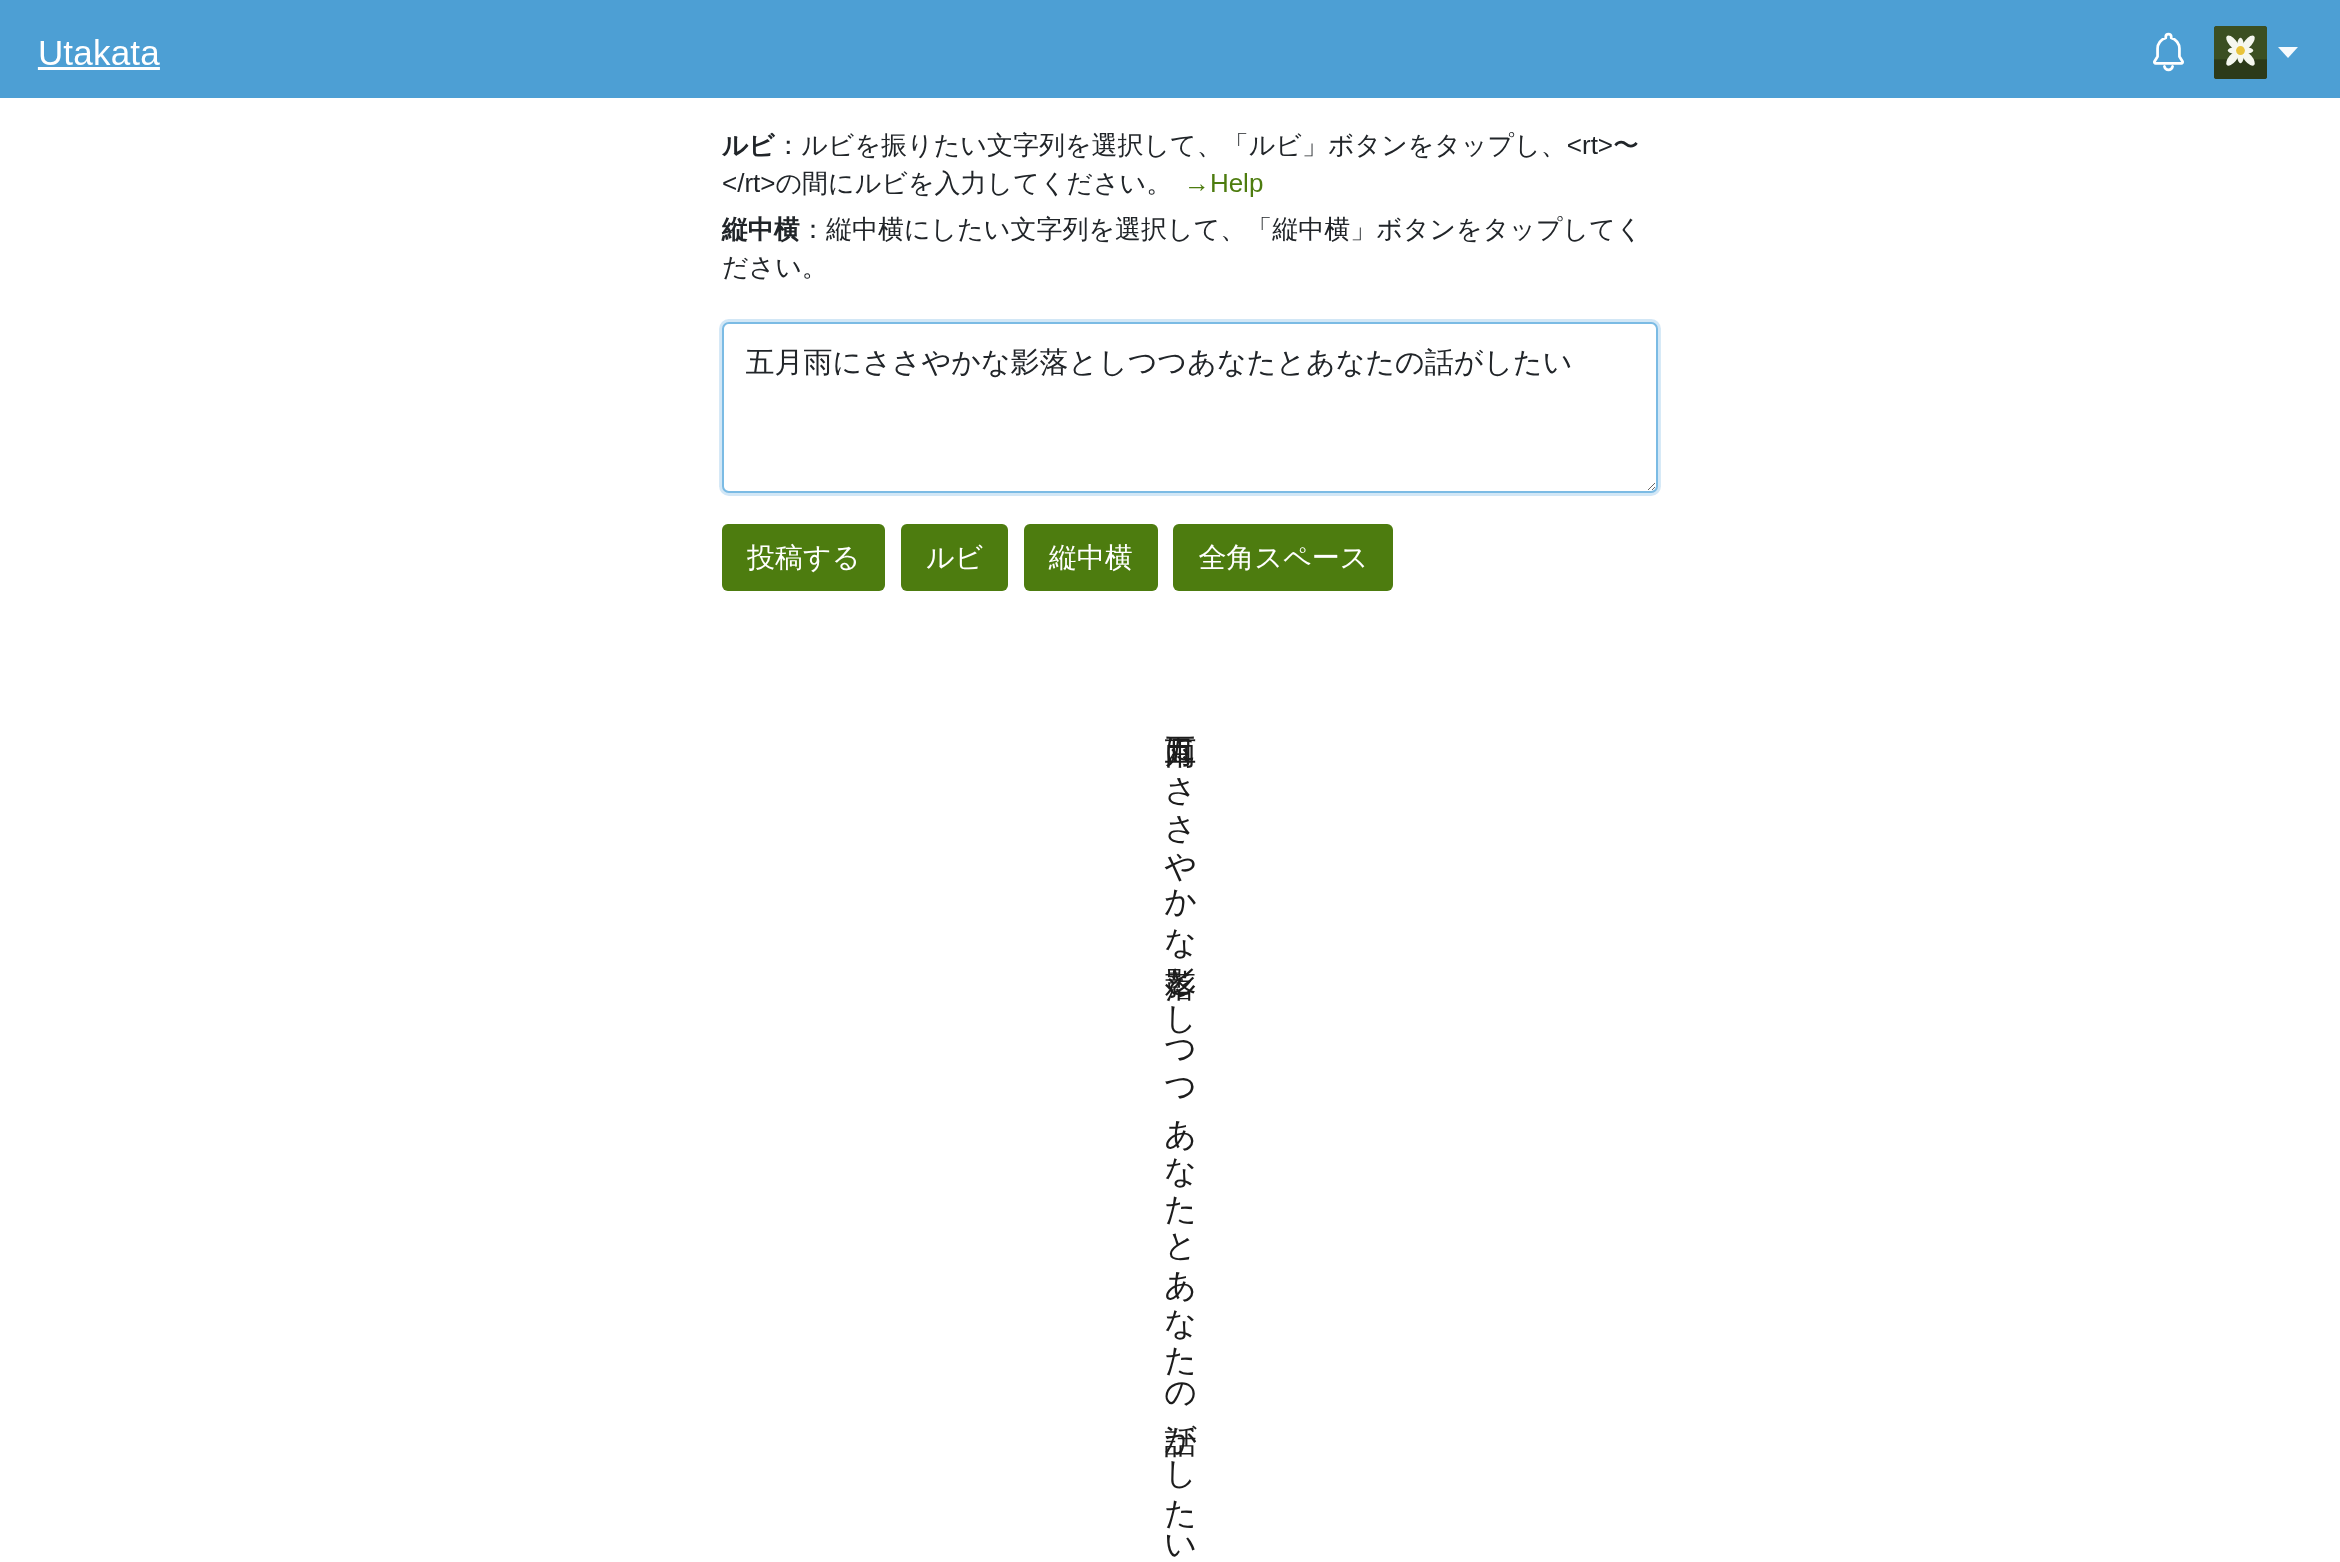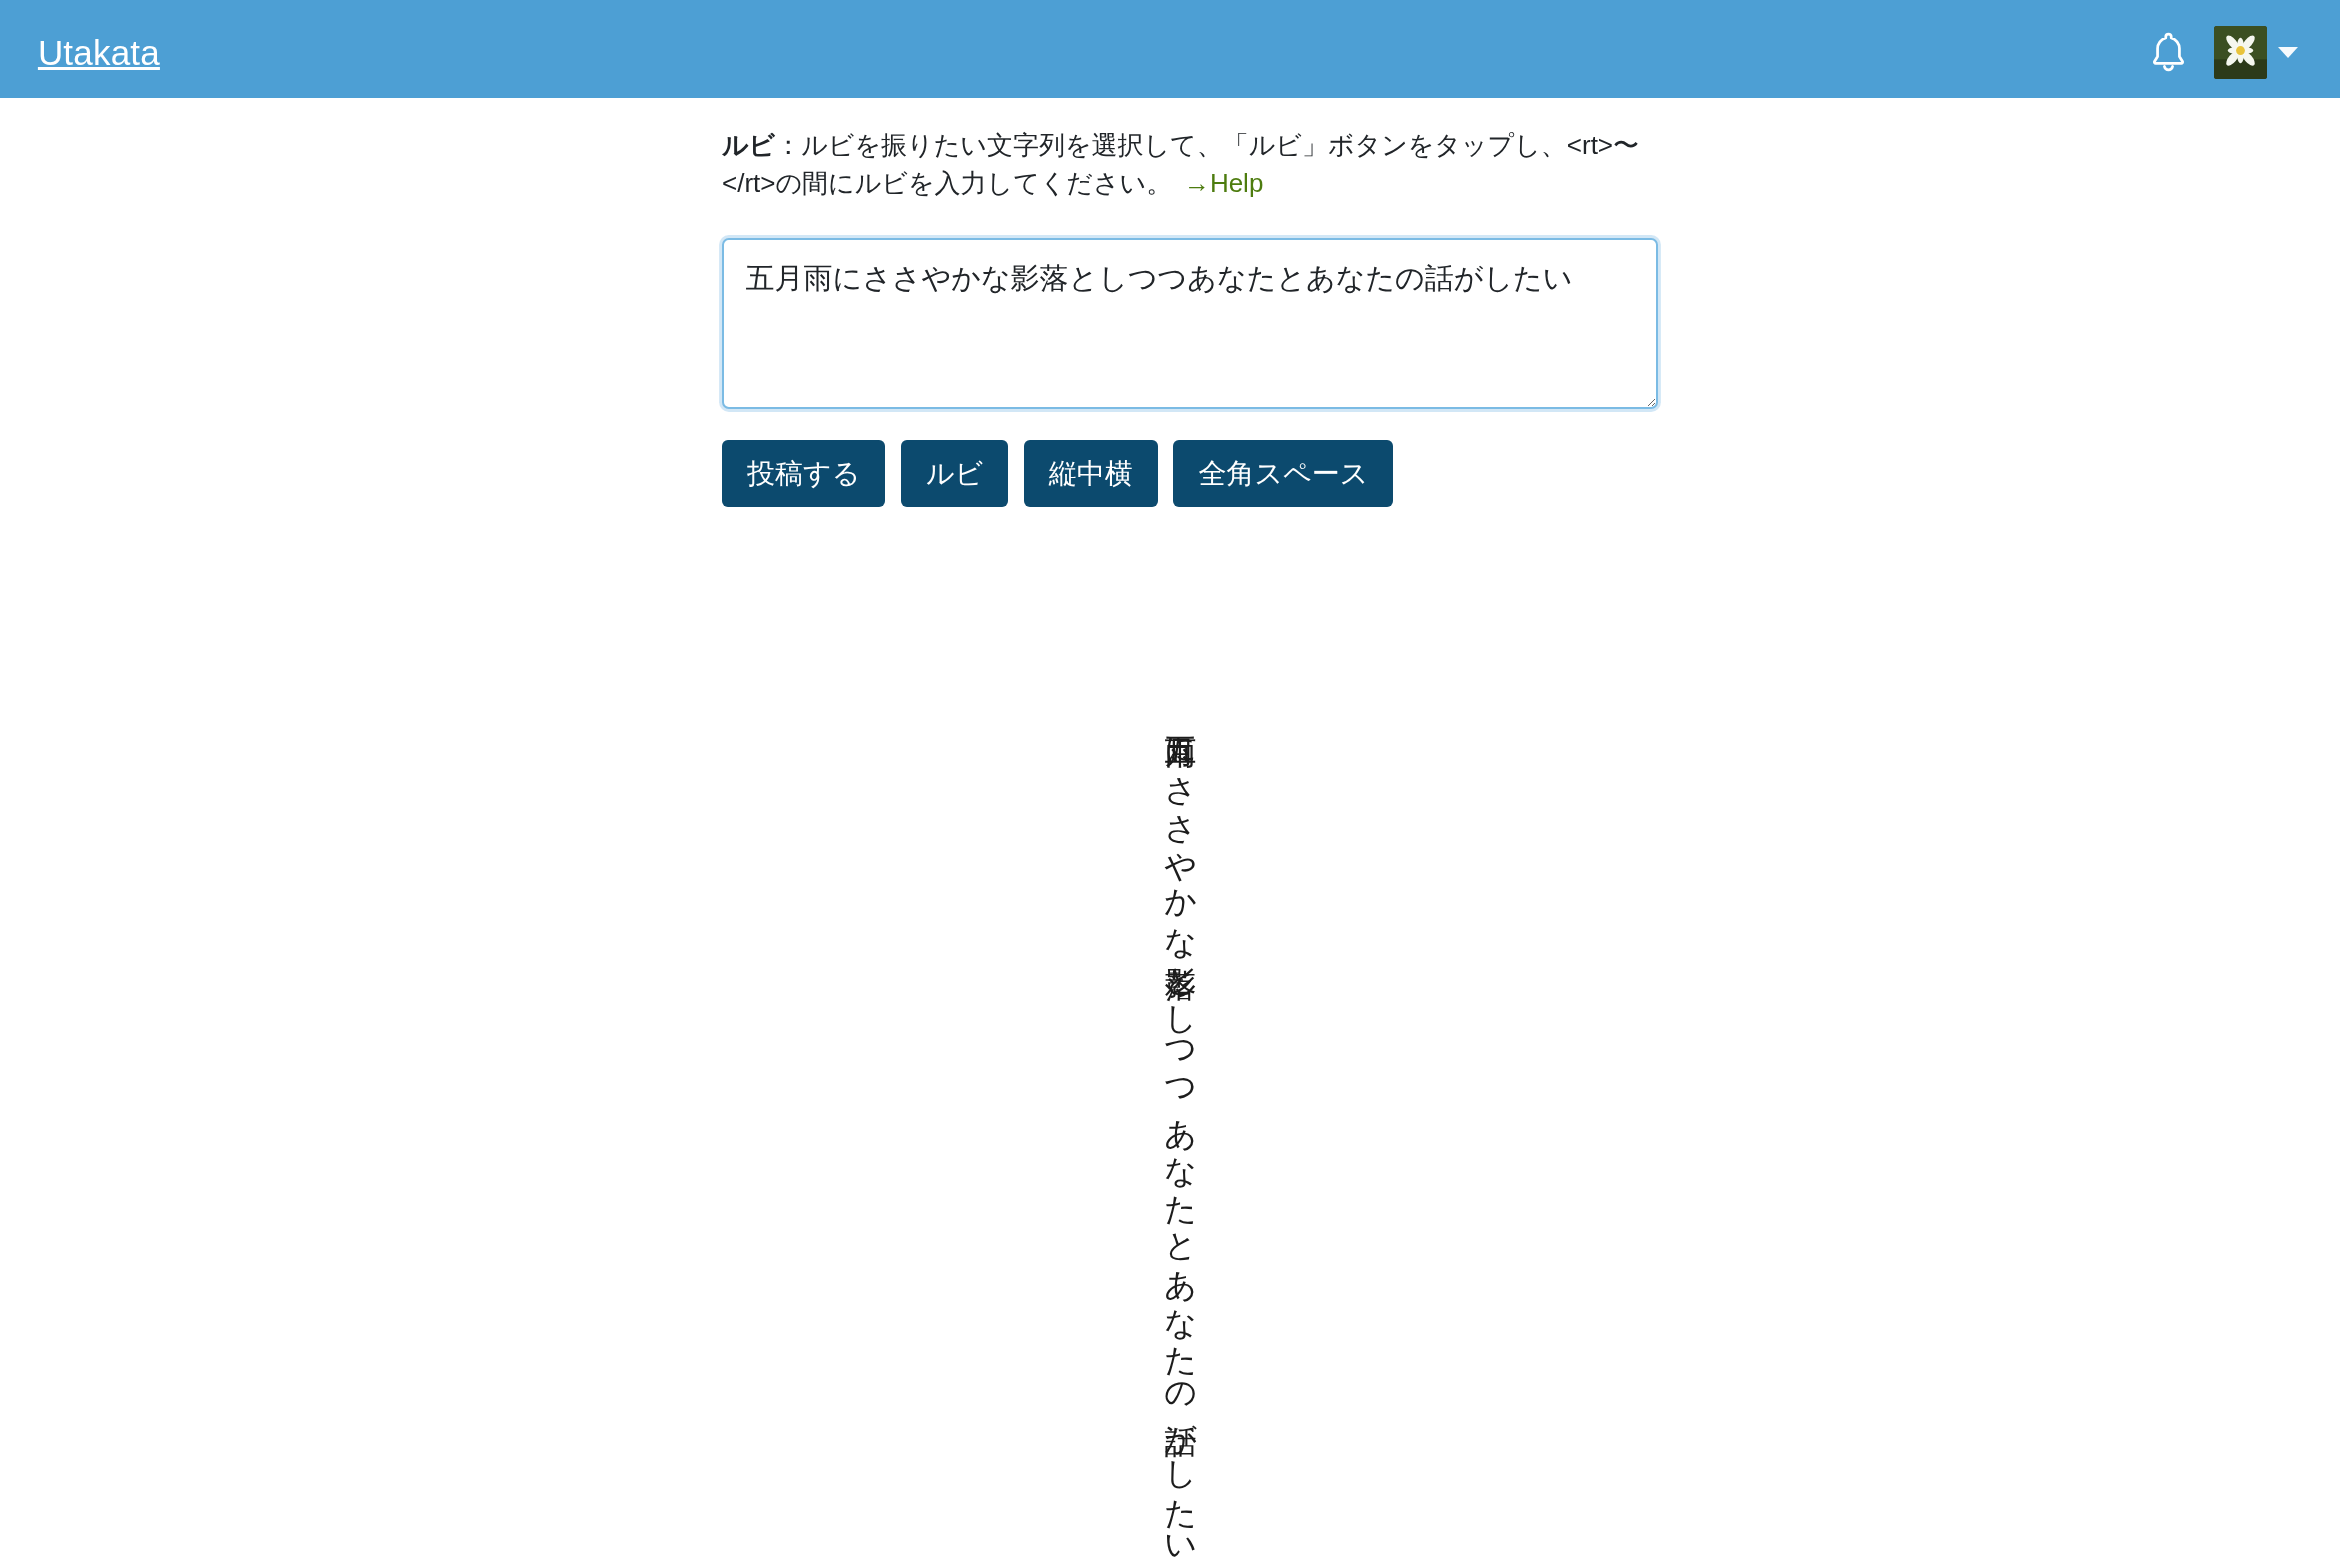--- a/index.html
+++ b/index.html
@@ -117,21 +117,21 @@
     outline: none;
     overflow: hidden;
   }
 
   .btn-row {
     margin-top: 27px;
     display: flex;
     gap: 15.6px;
   }
   .btn {
-    background: #0c4a6e;
+    background: #4d7c0f;
     color: #ffffff;
     border: none;
     border-radius: 5.9px;
     font-family: "Liberation Sans", sans-serif;
     font-size: 28px;
     line-height: 1;
     padding: 19.5px 25px;
     cursor: pointer;
   }
 
@@ -192,20 +192,23 @@
   </div>
 </div>
 
 <div class="content">
   <div class="inner">
 
     <div class="instructions">
       <p class="instr-line">
         <b>ルビ</b><span>：ルビを振りたい文字列を選択して、「ルビ」ボタンをタップし、&lt;rt&gt;〜&lt;/rt&gt;の間にルビを入力してください。</span><a class="help-link" href="#">→Help</a>
       </p>
+      <p class="instr-line">
+        <b>縦中横</b><span>：縦中横にしたい文字列を選択して、「縦中横」ボタンをタップしてください。</span>
+      </p>
     </div>
 
     <textarea class="compose-box" placeholder="" style="">五月雨にささやかな影落としつつあなたとあなたの話がしたい</textarea>
 
     <div class="btn-row">
       <button class="btn">投稿する</button>
       <button class="btn">ルビ</button>
       <button class="btn">縦中横</button>
       <button class="btn">全角スペース</button>
     </div>

